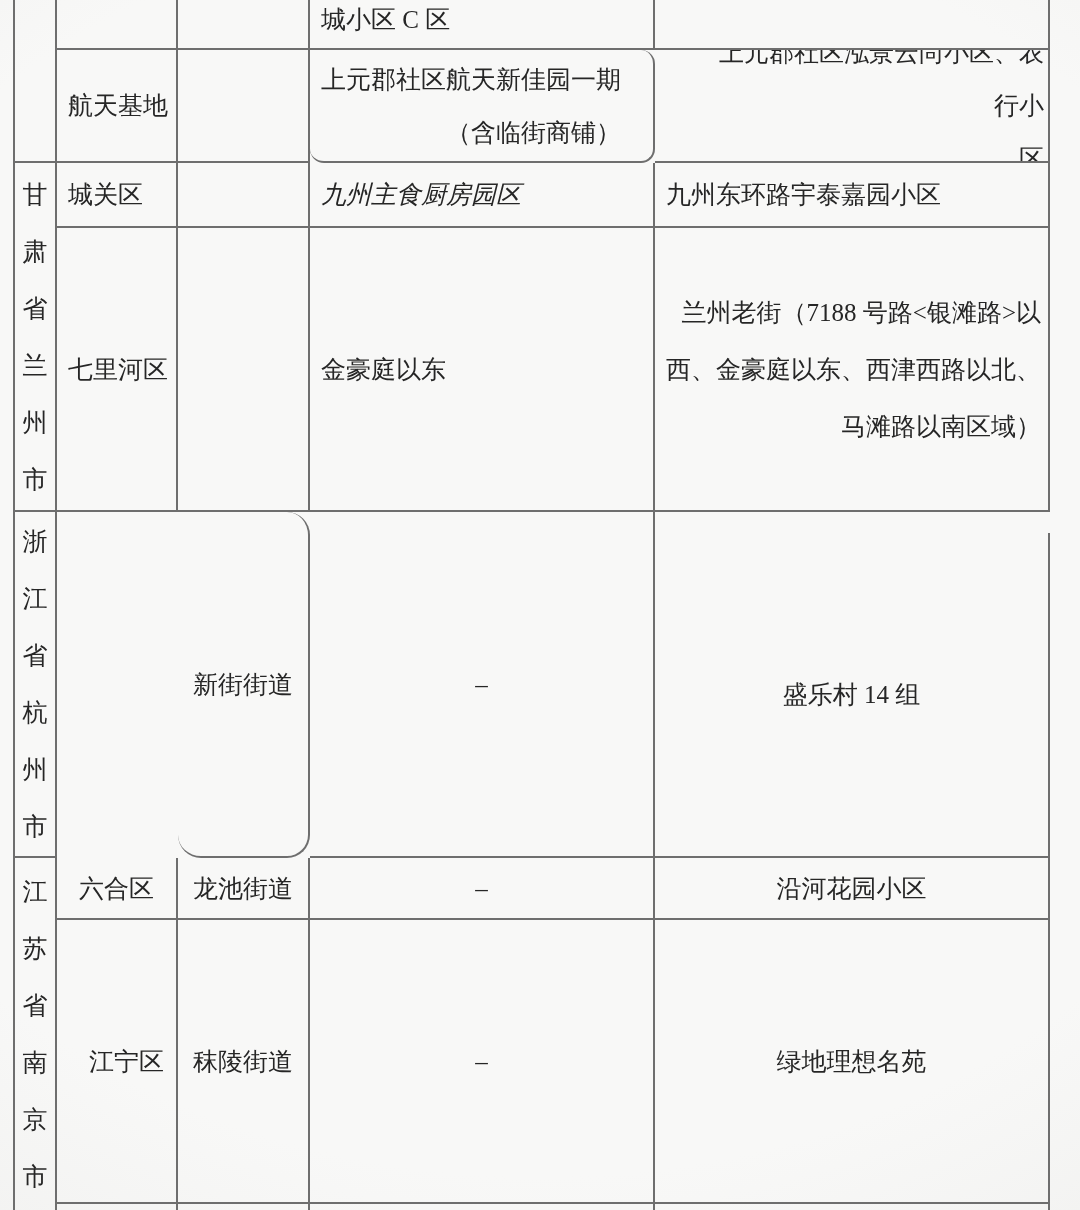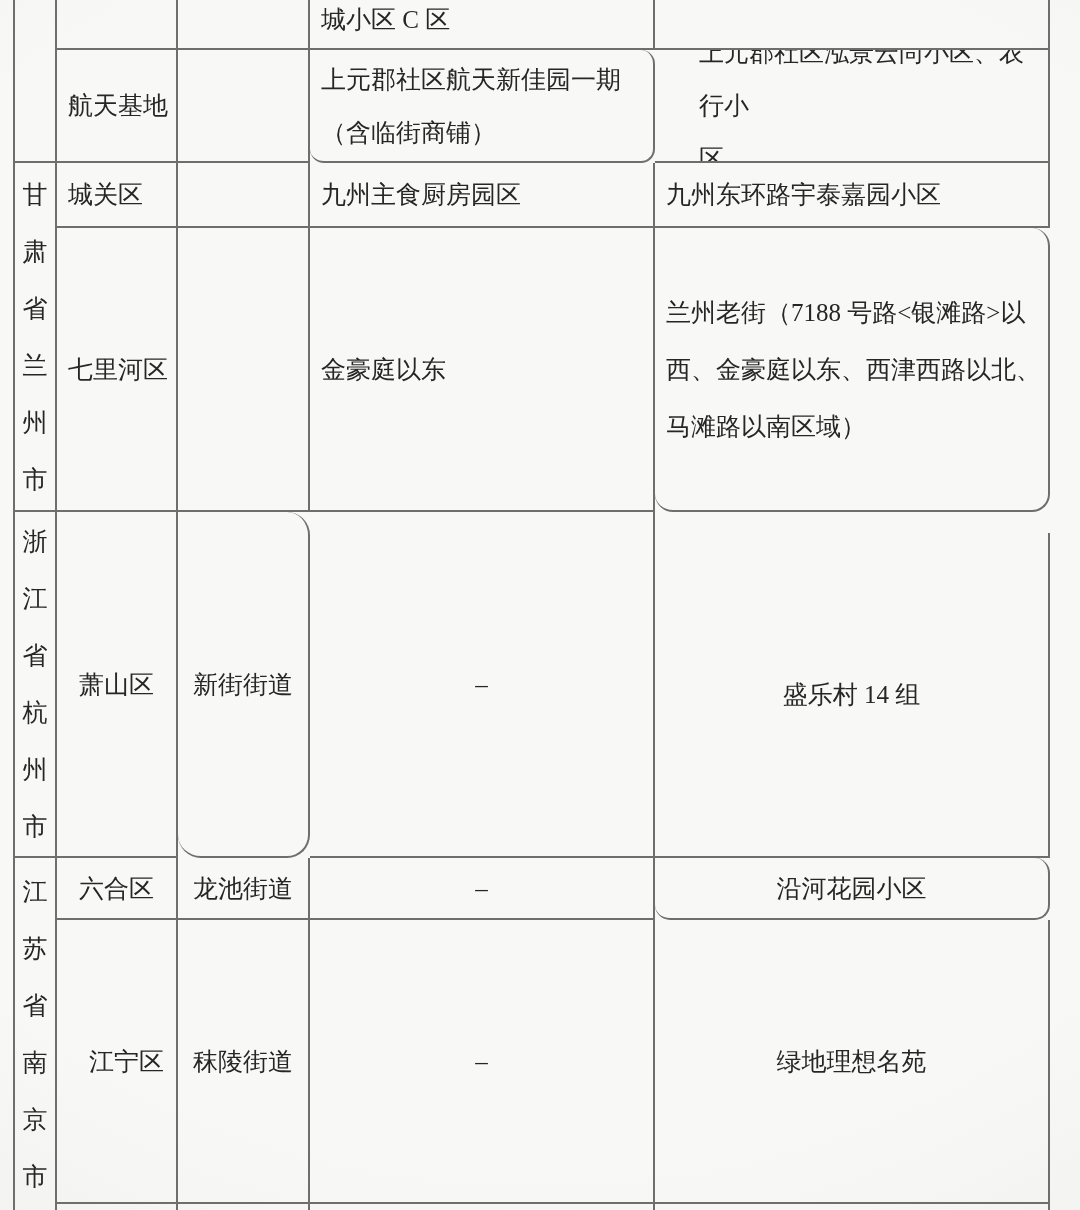--- a/index.html
+++ b/index.html
@@ -23,21 +23,21 @@
   }
   .c {
     box-sizing:border-box;
     border-right:2px solid #6e6e6e;
     border-bottom:2px solid #6e6e6e;
     display:flex; flex-direction:column; justify-content:center;
     white-space:pre-line;
     font-size:25px; line-height:57px;
     overflow:hidden;
   }
-  .lft { align-items:flex-start; text-align:left; padding-left:11px; padding-right:4px; }
+  .lft { align-items:flex-start; text-align:right; padding-left:11px; padding-right:4px; }
   .ctr { align-items:center; text-align:center; }
   .tail { justify-content:flex-start; line-height:40px; }
   .lh53 { line-height:53px; }
   .prov { align-items:center; text-align:center; justify-content:center; line-height:57px; }
   .nb { border-bottom:none; }
 </style>
 </head>
 <body>
 
 <div class="page">
@@ -70,39 +70,38 @@
 
     <div class="c lft" style="grid-row:2; grid-column:2;">航天基地</div>
     <div class="c lft" style="grid-row:2; grid-column:3;"></div>
     <div class="c lft lh53" style="grid-row:2; grid-column:4;border-radius:14px;">上元郡社区航天新佳园一期
 （含临街商铺）</div>
     <div class="c lft lh53" style="grid-row:2; grid-column:5;padding-left:44px;">上元郡社区泓景云尚小区、农行小
 区</div>
 
     <div class="c lft" style="grid-row:3; grid-column:2;">城关区</div>
     <div class="c lft" style="grid-row:3; grid-column:3;"></div>
-    <div class="c lft" style="grid-row:3; grid-column:4;">九州主食厨房园区</div>
+    <div class="c lft" style="grid-row:3; grid-column:4;font-style:italic;">九州主食厨房园区</div>
     <div class="c lft" style="grid-row:3; grid-column:5;">九州东环路宇泰嘉园小区</div>
 
     <div class="c lft" style="grid-row:4; grid-column:2;">七里河区</div>
     <div class="c lft" style="grid-row:4; grid-column:3;"></div>
     <div class="c lft" style="grid-row:4; grid-column:4;">金豪庭以东</div>
-    <div class="c lft" style="grid-row:4; grid-column:5;border-radius:18px;">兰州老街（7188 号路&lt;银滩路&gt;以
+    <div class="c lft" style="grid-row:4; grid-column:5;">兰州老街（7188 号路&lt;银滩路&gt;以
 西、金豪庭以东、西津西路以北、
 马滩路以南区域）</div>
 
-    <div class="c ctr" style="grid-row:5; grid-column:2;">萧山区</div>
     <div class="c ctr" style="grid-row:5; grid-column:3;border-radius:23px;">新街街道</div>
     <div class="c ctr" style="grid-row:5; grid-column:4;">–</div>
     <div class="c ctr" style="grid-row:5; grid-column:5;margin-top:21px;">盛乐村 14 组</div>
 
     <div class="c ctr" style="grid-row:6; grid-column:2;text-align:center;">六合区</div>
     <div class="c ctr" style="grid-row:6; grid-column:3;">龙池街道</div>
     <div class="c ctr" style="grid-row:6; grid-column:4;">–</div>
-    <div class="c ctr" style="grid-row:6; grid-column:5;border-radius:15px;">沿河花园小区</div>
+    <div class="c ctr" style="grid-row:6; grid-column:5;">沿河花园小区</div>
 
     <div class="c ctr" style="grid-row:7; grid-column:2;padding-left:20px;">江宁区</div>
     <div class="c ctr" style="grid-row:7; grid-column:3;">秣陵街道</div>
     <div class="c ctr" style="grid-row:7; grid-column:4;">–</div>
     <div class="c ctr" style="grid-row:7; grid-column:5;">绿地理想名苑</div>
 
     <div class="c nb" style="grid-row:8; grid-column:2;"></div>
     <div class="c nb" style="grid-row:8; grid-column:3;"></div>
     <div class="c nb" style="grid-row:8; grid-column:4;"></div>
     <div class="c nb" style="grid-row:8; grid-column:5;"></div>

